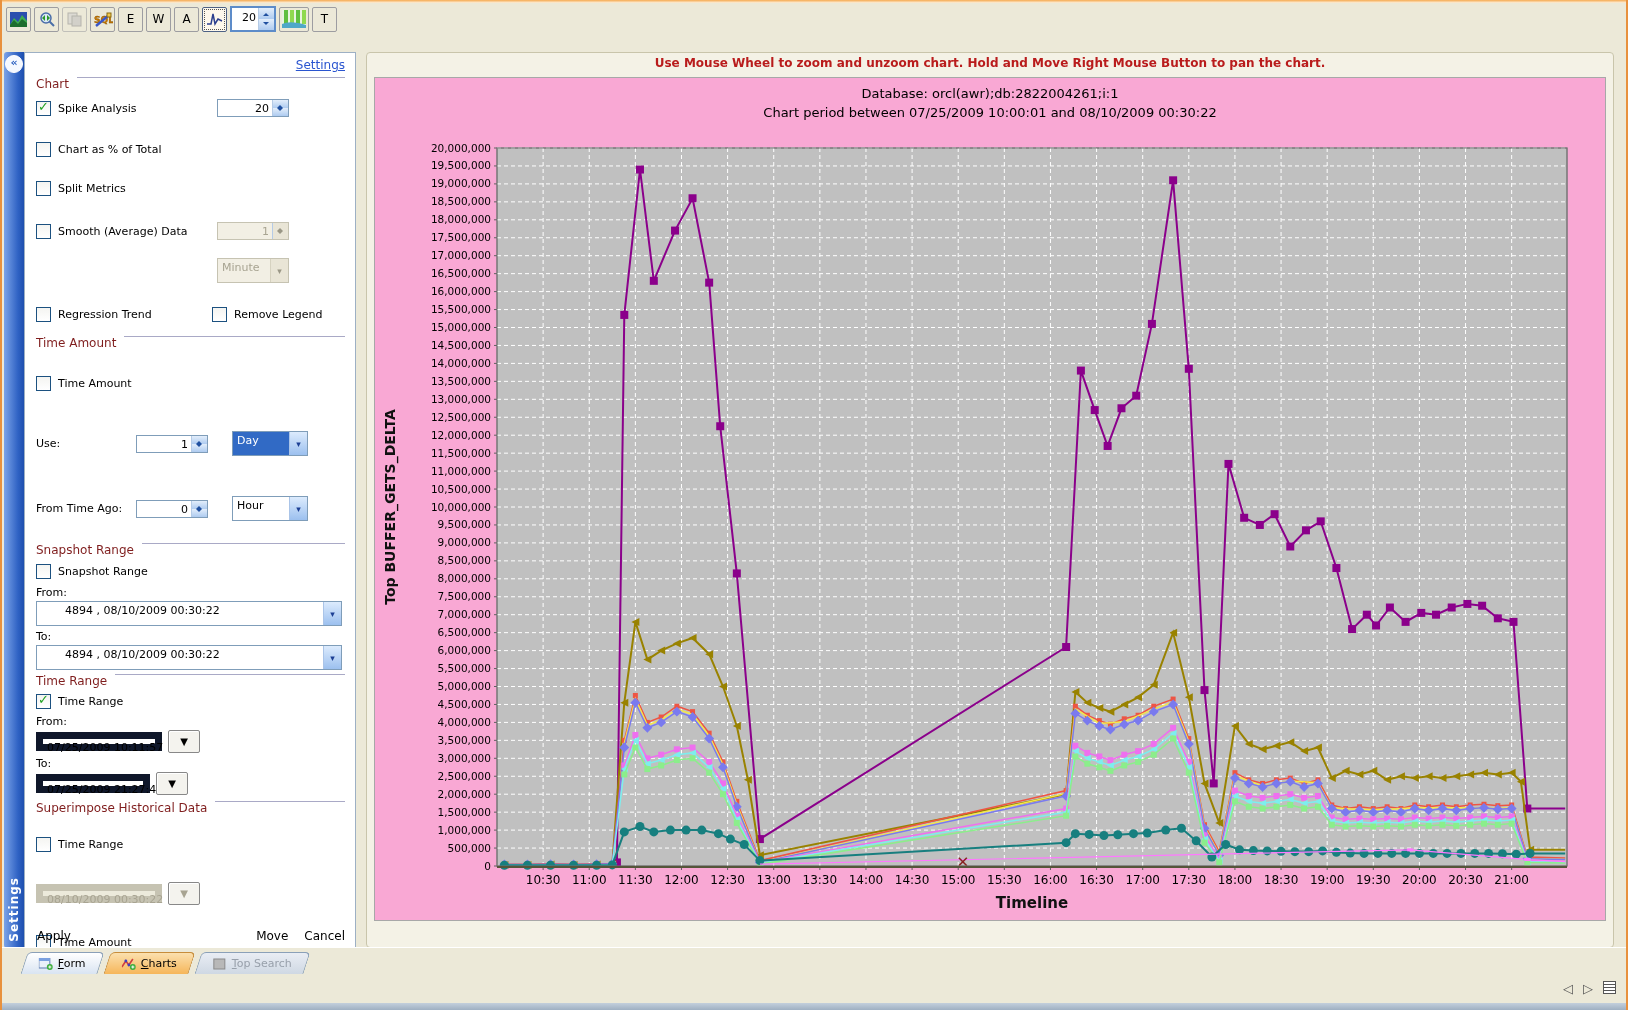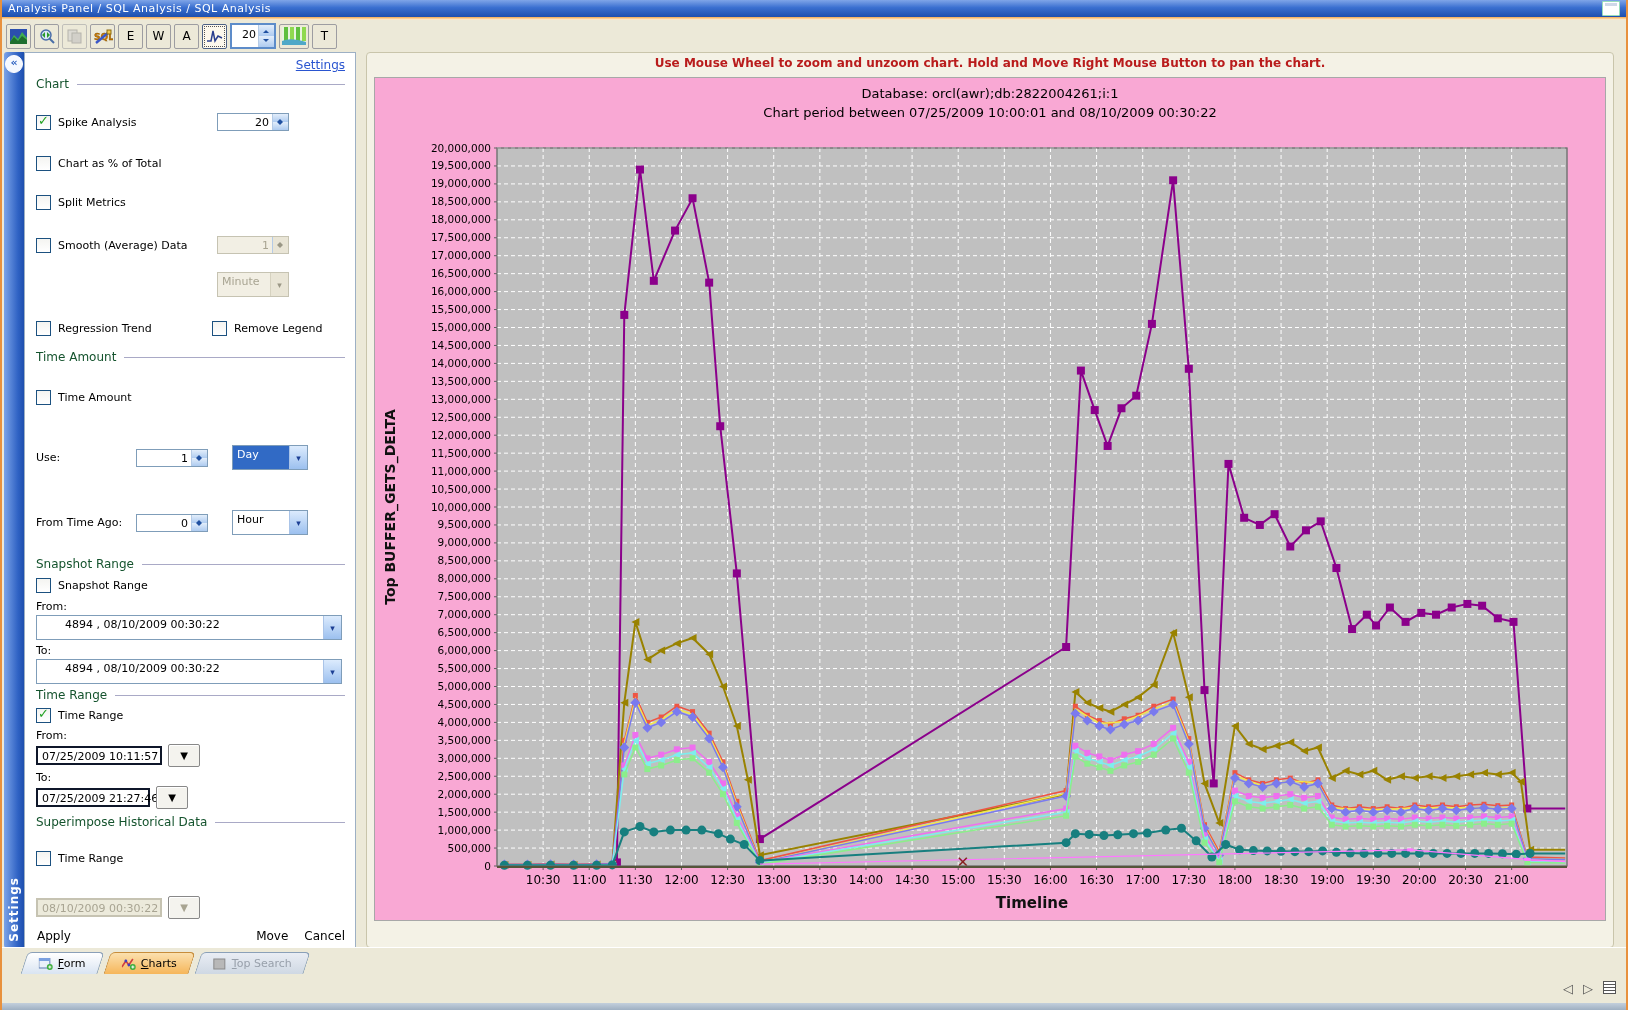--- a/index.html
+++ b/index.html
@@ -38,37 +38,37 @@
   .spin.dis .arr .up::after{border-bottom-color:#9a9786;}
   .spin.dis .arr .dn::after{border-top-color:#9a9786;}
   .combo{display:inline-flex;border:1px solid #7f9db9;background:#fff;height:25px;align-items:stretch;box-sizing:border-box;}
   .combo .txt{flex:1;padding:2px 4px 0 4px;white-space:nowrap;overflow:hidden;}
   .combo .btn{width:17px;background:linear-gradient(#dcebfd,#9cc0ef);border-left:1px solid #aac4e8;
      display:flex;align-items:center;justify-content:center;color:#1c3f94;font-size:9px;}
   .combo.hl .txt{background:#316ac5;color:#fff;}
   .combo.dis{background:#f2efe4;border-color:#c6c3b2;}
   .combo.dis .txt{color:#a8a492;}
   .combo.dis .btn{background:#e9e5d6;color:#9a9786;border-left-color:#d6d2c0;}
-  .dfield{border:2px solid #0f172a;background:#fff;height:19px;box-sizing:border-box;
+  .dfield{border:7px solid #0f172a;background:#fff;height:19px;box-sizing:border-box;
      padding:2px 4px 0 4px;white-space:nowrap;}
   .dfield.dis{background:#eceadb;color:#a8a492;border-color:#c6c3b2;}
   .dbtn{width:30px;height:21px;background:#f4f3ee;border:1px solid #888;border-radius:2px;
      box-shadow:inset 1px 1px 0 #fff;display:flex;align-items:center;justify-content:center;font-size:10px;}
   .dbtn.dis{color:#a8a492;}
   
   .side-strip{position:absolute;left:2px;top:52px;width:20px;bottom:62px;
      background:linear-gradient(90deg,#7ba3e8,#2f62c4 70%,#1e4fae);border-radius:3px 0 0 3px;}
   .collapse-btn{width:16px;height:16px;margin:3px auto;background:#f4f8ff;border:1px solid #fff;
      border-radius:50%;color:#2a5fc0;font-weight:bold;font-size:11px;line-height:14px;text-align:center;}
   .side-tab-label{position:absolute;bottom:6px;left:3px;color:#fff;font-weight:bold;font-size:12px;
      writing-mode:vertical-rl;transform:rotate(180deg);letter-spacing:1px;}
   .settings{position:absolute;left:22px;top:52px;width:332px;bottom:62px;background:#fff;
      border:1px solid #9db0c4;box-sizing:border-box;padding:4px 8px 0 11px;}
   .settings-link{position:absolute;top:5px;right:10px;color:#2a55d0;font-size:12px;}
-  .sec{display:flex;align-items:center;gap:8px;color:#14532d;font-size:12px;white-space:nowrap;}
+  .sec{display:flex;gap:8px;color:#7f1d1d;font-size:12px;white-space:nowrap;}
   .sec::after{content:"";flex:1;border-top:1px solid #a9a9c6;margin-right:2px;}
   .cbrow{display:flex;align-items:center;gap:7px;}
   .row{display:flex;align-items:center;}
   .settings-footer{position:absolute;left:12px;right:10px;bottom:4px;display:flex;font-size:12px;}
   .settings-footer .sp{flex:1;}
   .settings-footer span{margin-left:16px;}
   
   .chart-outer{position:absolute;left:364px;top:52px;right:12px;bottom:62px;background:#f4f2e6;
      border:1px solid #c9c5ab;border-radius:4px;box-sizing:border-box;}
   .hint{color:#b91c1c;font-weight:bold;font-size:12px;text-align:center;padding:3px 0;}
@@ -93,24 +93,20 @@
   .navbtns span{cursor:default;}
   .bottom-edge{position:absolute;left:0;right:0;bottom:0;height:7px;background:linear-gradient(#c3cfdc,#9fb0c2);}
   .ico-list{display:inline-block;width:13px;height:13px;border:1px solid #555;box-sizing:border-box;
      background:repeating-linear-gradient(#fff 0 2px,#555 2px 3px);}
 </style>
 </head>
 <body>
 
 <div id="window">
 
-  <div class="titlebar">
-    <div class="t">Analysis Panel / SQL Analysis / SQL Analysis</div>
-    <div class="win-btn"></div>
-  </div>
   <div class="frame-line"></div>
 
   <div class="toolbar">
     <div class="tbtn">
       <svg width="17" height="15">
           <rect x="0" y="0" width="17" height="15" fill="#2b4fae"></rect>
           <path d="M0 13 L4 6 L8 10 L12 3 L17 9 L17 15 L0 15 Z" fill="#3fae4f"></path>
           <path d="M0 13 L4 8 L8 12 L12 7 L17 11 L17 15 L0 15 Z" fill="#1e6e2e"></path>
         </svg>
     </div>
@@ -178,21 +174,21 @@
     <div class="side-tab-label">Settings</div>
   </div>
 
   <div class="settings">
     <a class="settings-link" href="#">Settings</a>
 
     <div class="sec" style="margin-top:20px">
         <span>Chart</span>
       </div>
 
-    <div class="cbrow" style="margin-top:22px">
+    <div class="cbrow" style="margin-top:8px">
       <span class="cb checked"></span>
       <span style="flex:1">Spike Analysis</span>
       <span class="spin" style="width:72px;margin-right:58px">
         <span class="val">20</span>
         <span class="arr">
             <div class="up"></div>
             <div class="dn"></div>
           </span>
       </span>
     </div>

